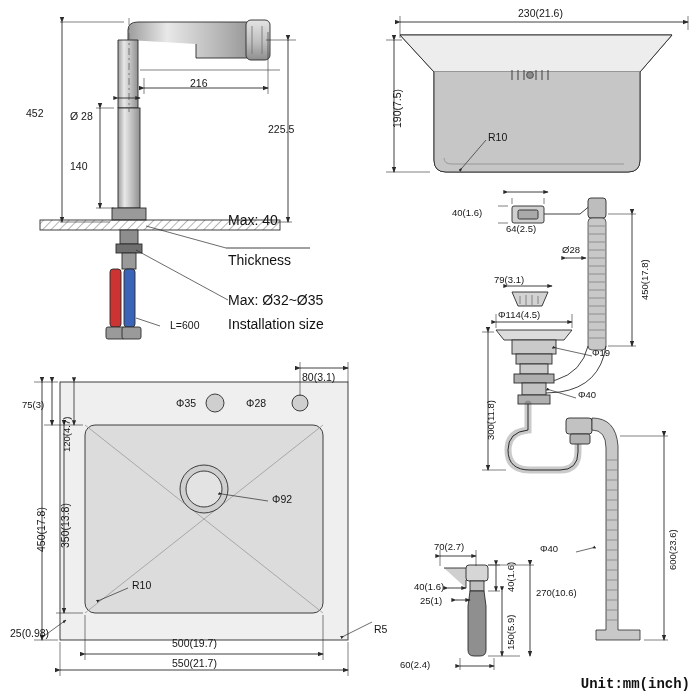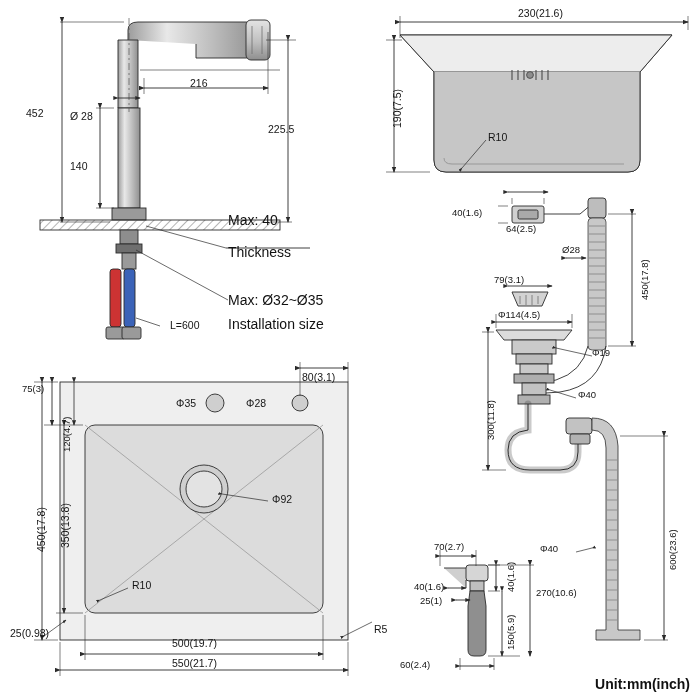--- a/index.html
+++ b/index.html
@@ -27,20 +27,21 @@
     font-size:14px;
     color:#111;
     white-space:nowrap;
   }
   .unit{
     position:absolute;
     right:10px;bottom:8px;
     font-size:14px;
     font-weight:bold;
     color:#111;
+    font-family:Liberation Mono, monospace;
   }
 </style>
 </head>
 <body>
 
 <div class="stage">
 
   <svg viewBox="0 0 700 700">
     <defs>
       <marker id="ar" markerWidth="7" markerHeight="7" refX="6" refY="2.6" orient="auto">
@@ -312,32 +313,32 @@
     </g>
   </svg>
 
   <div class="lbl" style="left:26px;top:108px;">452</div>
   <div class="lbl" style="left:70px;top:92px;margin-top:19px;">Ø 28</div>
   <div class="lbl" style="left:190px;top:78px;">216</div>
   <div class="lbl" style="left:268px;top:124px;text-align:center;">225.5</div>
   <div class="lbl" style="left:70px;top:161px;">140</div>
   <div class="lbl" style="left:148px;top:320px;padding-left:22px;">L=600</div>
   <div class="note" style="left:228px;top:212px;">Max: 40</div>
-  <div class="note" style="left:228px;top:244px;">Thickness</div>
+  <div class="note" style="left:228px;top:252px;">Thickness</div>
   <div class="note" style="left:228px;top:292px;">Max: Ø32~Ø35</div>
   <div class="note" style="left:228px;top:316px;">Installation size</div>
 
   <div class="lbl" style="left:518px;top:8px;">230(21.6)</div>
   <div class="lbl rot" style="left:392px;top:128px;">190(7.5)</div>
   <div class="lbl" style="left:488px;top:132px;">R10</div>
 
   <div class="lbl" style="left:302px;top:372px;">80(3.1)</div>
   <div class="lbl" style="left:176px;top:398px;">Φ35</div>
   <div class="lbl" style="left:246px;top:398px;">Φ28</div>
-  <div class="lbl sm" style="left:22px;top:384px;text-align:right;">75(3)</div>
+  <div class="lbl sm" style="left:22px;top:400px;text-align:right;">75(3)</div>
   <div class="lbl sm rot" style="left:62px;top:452px;">120(4.7)</div>
   <div class="lbl rot" style="left:60px;top:548px;">350(13.8)</div>
   <div class="lbl rot" style="left:36px;top:552px;">450(17.8)</div>
   <div class="lbl" style="left:172px;top:638px;">500(19.7)</div>
   <div class="lbl" style="left:172px;top:658px;">550(21.7)</div>
   <div class="lbl" style="left:10px;top:628px;">25(0.98)</div>
   <div class="lbl" style="left:272px;top:494px;">Φ92</div>
   <div class="lbl" style="left:132px;top:580px;">R10</div>
   <div class="lbl" style="left:374px;top:624px;">R5</div>
 

